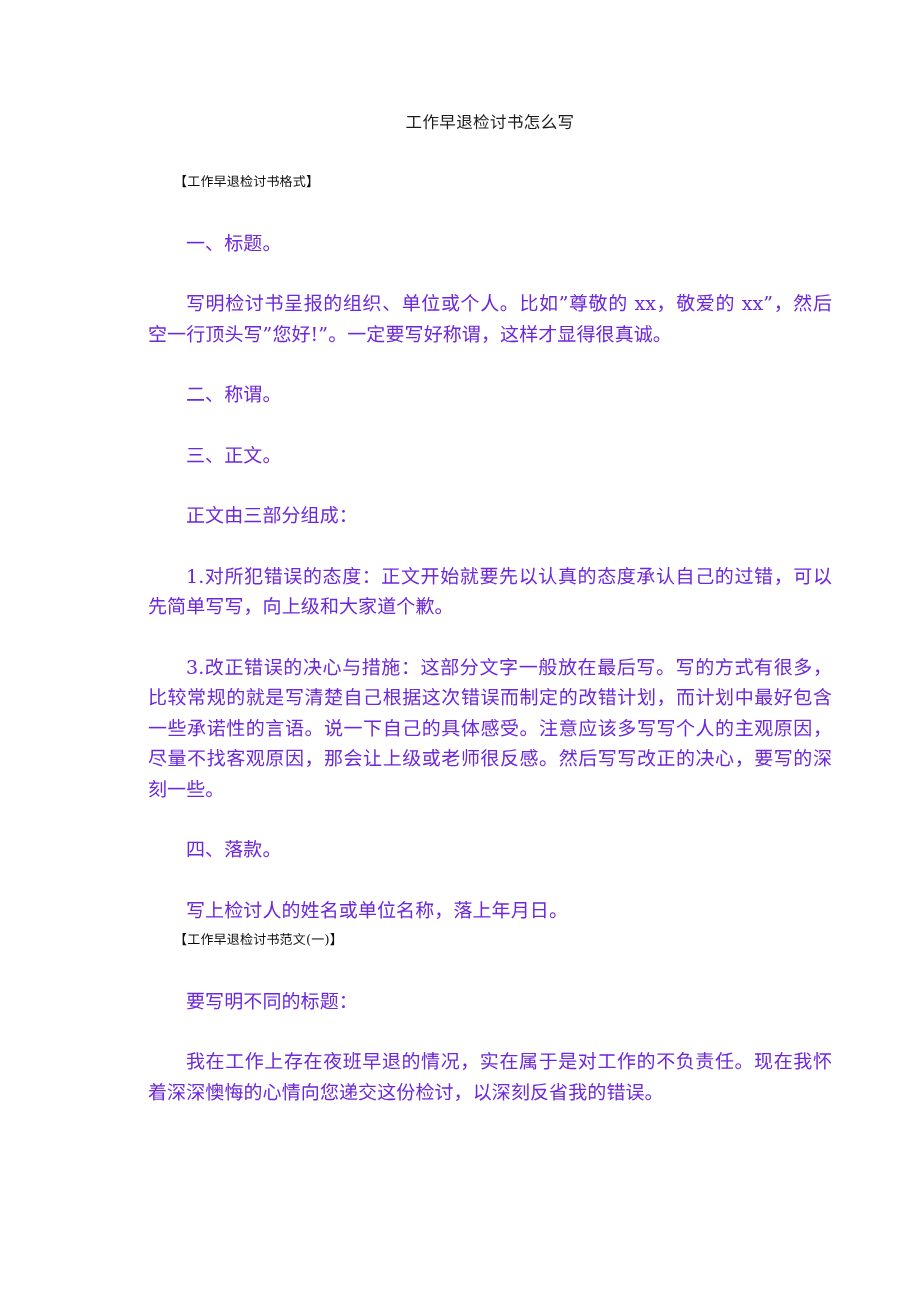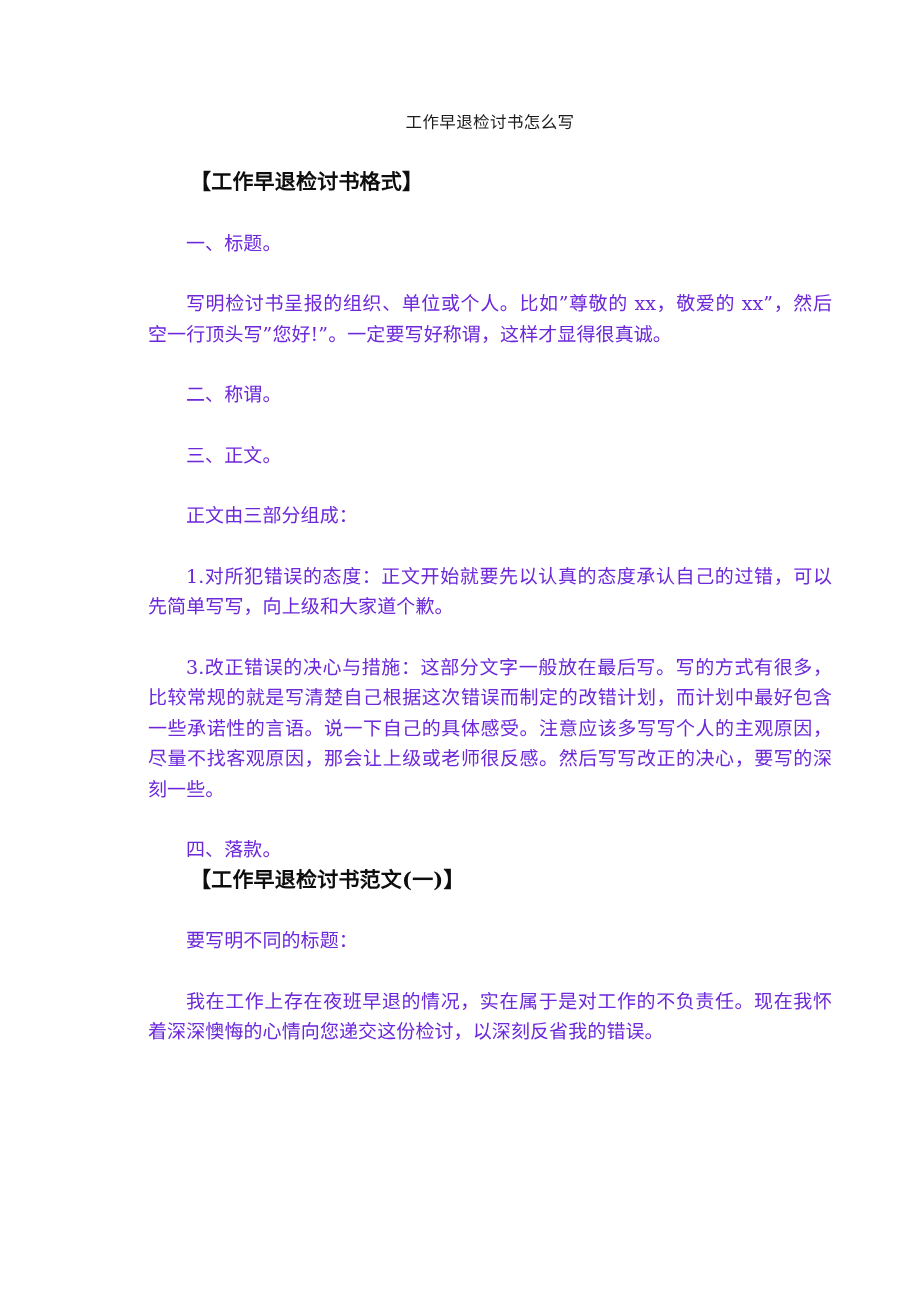--- a/index.html
+++ b/index.html
@@ -44,23 +44,23 @@
     margin: 0;
     text-indent: 2em;
     color: #6d28d9;
     letter-spacing: 0.1px;
     word-break: break-all;
   }
   .para.gap-top {
     margin-top: 30px;
   }
   .section-heading {
-    font-size: 21px;
+    font-size: 13px;
     line-height: 30.5px;
-    font-weight: bold;
+    font-weight: normal;
     text-indent: 2em;
     margin: 0;
     color: #0d0d0d;
     letter-spacing: 0.2px;
   }
   .spacer-title {
     height: 31px;
   }
 </style>
 </head>
@@ -86,20 +86,21 @@
 
     <p class="para gap-top">正文由三部分组成：</p>
 
     <p class="para gap-top">1.对所犯错误的态度：正文开始就要先以认真的态度承认自己的过错，可以先简单写写，向上级和大家道个歉。</p>
 
 
     <p class="para gap-top">3.改正错误的决心与措施：这部分文字一般放在最后写。写的方式有很多，比较常规的就是写清楚自己根据这次错误而制定的改错计划，而计划中最好包含一些承诺性的言语。说一下自己的具体感受。注意应该多写写个人的主观原因，尽量不找客观原因，那会让上级或老师很反感。然后写写改正的决心，要写的深刻一些。</p>
 
     <p class="para gap-top">四、落款。</p>
 
+    <p class="para gap-top">写上检讨人的姓名或单位名称，落上年月日。</p>
 
     <p class="section-heading gap-top">【工作早退检讨书范文(一)】</p>
 
     <p class="para gap-top">要写明不同的标题：</p>
 
     <p class="para gap-top">我在工作上存在夜班早退的情况，实在属于是对工作的不负责任。现在我怀着深深懊悔的心情向您递交这份检讨，以深刻反省我的错误。</p>
 
   </div>
 </div>
 

